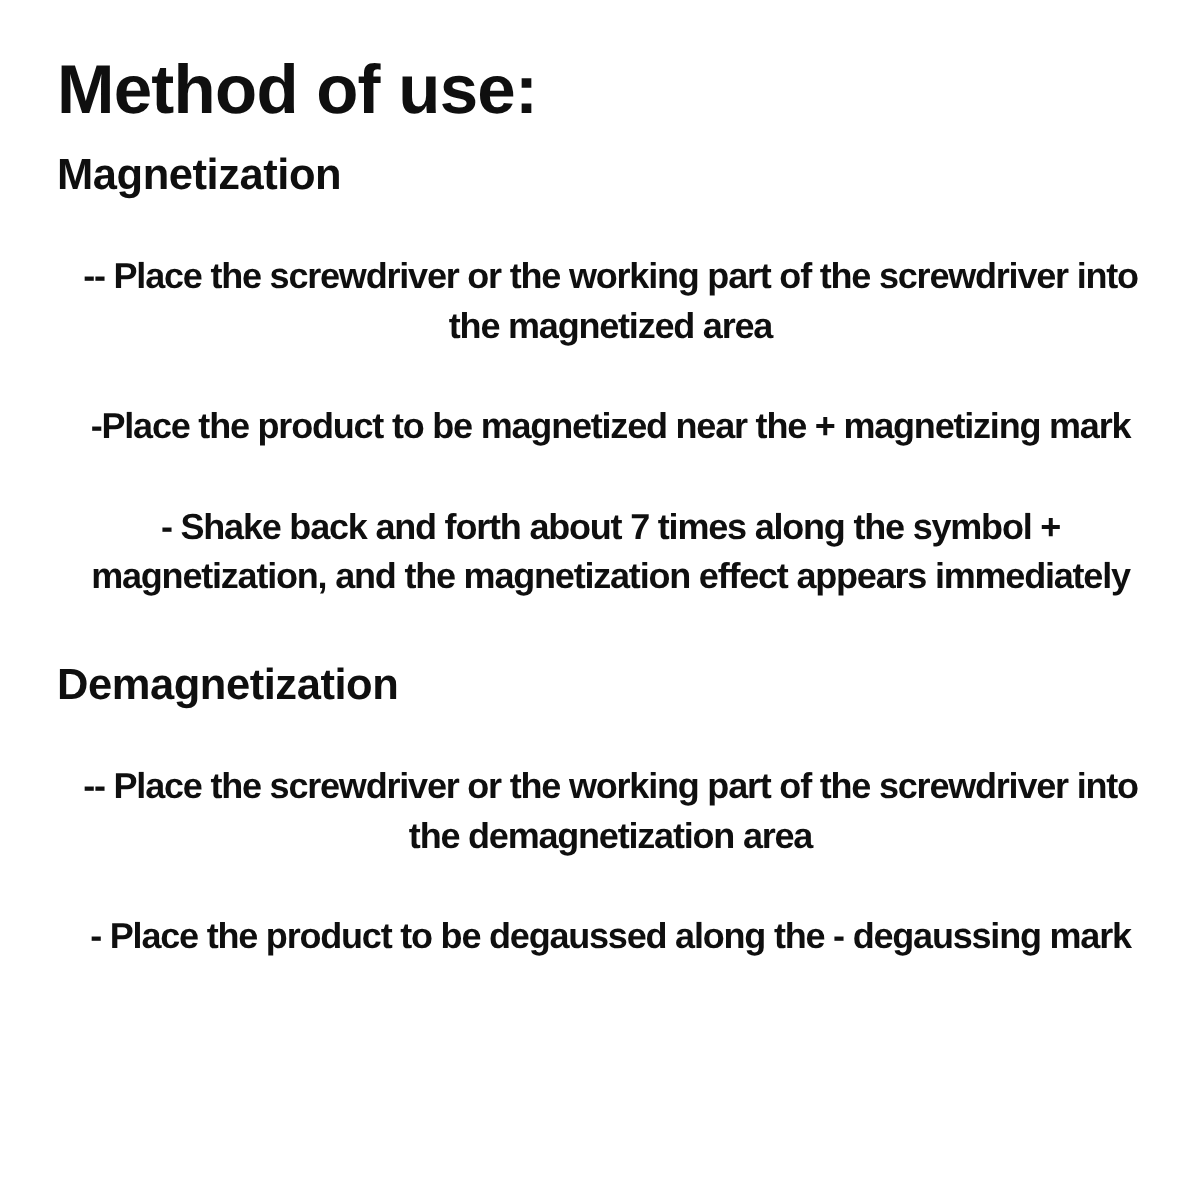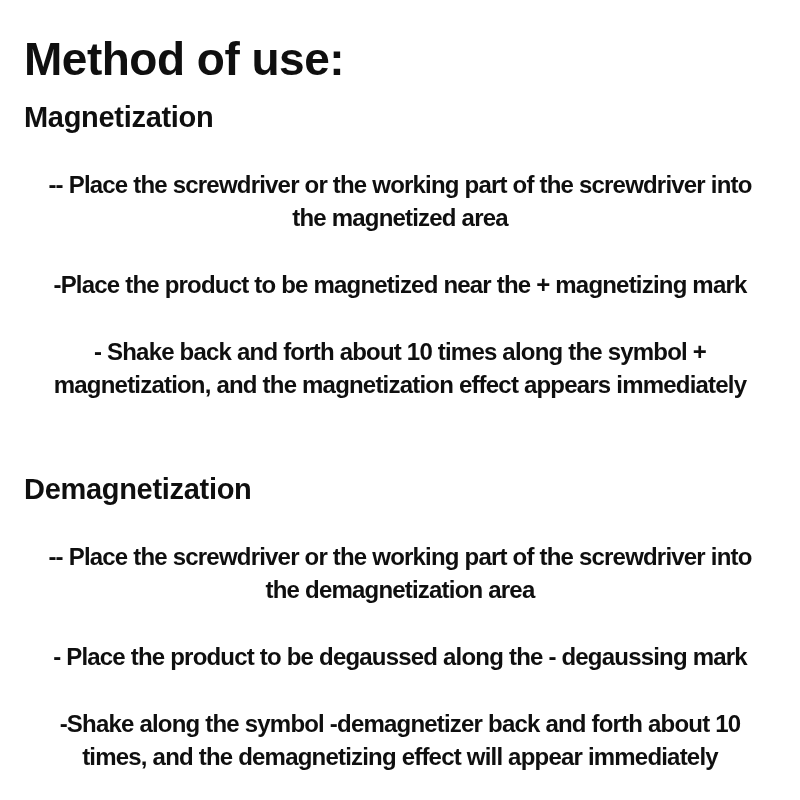--- a/index.html
+++ b/index.html
@@ -11,21 +11,21 @@
     height: 800px;
     background: #ffffff;
     color: #0f0f0f;
     font-family: "Liberation Sans", sans-serif;
     overflow: hidden;
   }
   .page {
     box-sizing: border-box;
     width: 800px;
     height: 700px;
-    padding: 34px 24px 0 24px;
+    padding: 34px 24px 0 38px;
   }
   .title {
     margin: 0 0 8px 0;
     font-size: 46px;
     font-weight: bold;
     letter-spacing: -0.5px;
     line-height: 1.1;
   }
   .section-heading {
     margin: 16px 0 0 0;
@@ -37,41 +37,39 @@
   .para {
     margin: 34px 0 0 0;
     font-size: 24px;
     font-weight: bold;
     letter-spacing: -0.8px;
     line-height: 33px;
     white-space: pre;
     text-align: center;
   }
   .section-demagnetization {
-    margin-top: 72px;
+    margin-top: 40px;
   }
 </style>
 </head>
 <body>
 
 <div class="page">
 
   <h1 class="title">Method of use:</h1>
 
   <section class="section-magnetization">
     <h2 class="section-heading">Magnetization</h2>
     <p class="para">-- Place the screwdriver or the working part of the screwdriver into
 the magnetized area</p>
     <p class="para">-Place the product to be magnetized near the + magnetizing mark</p>
-    <p class="para">- Shake back and forth about 10 times along the symbol +
+    <p class="para">- Shake back and forth about 7 times along the symbol +
 magnetization, and the magnetization effect appears immediately</p>
   </section>
 
   <section class="section-demagnetization">
     <h2 class="section-heading">Demagnetization</h2>
     <p class="para">-- Place the screwdriver or the working part of the screwdriver into
 the demagnetization area</p>
     <p class="para">- Place the product to be degaussed along the - degaussing mark</p>
-    <p class="para">-Shake along the symbol -demagnetizer back and forth about 10
-times, and the demagnetizing effect will appear immediately</p>
   </section>
 
 </div>
 
 </body></html>

